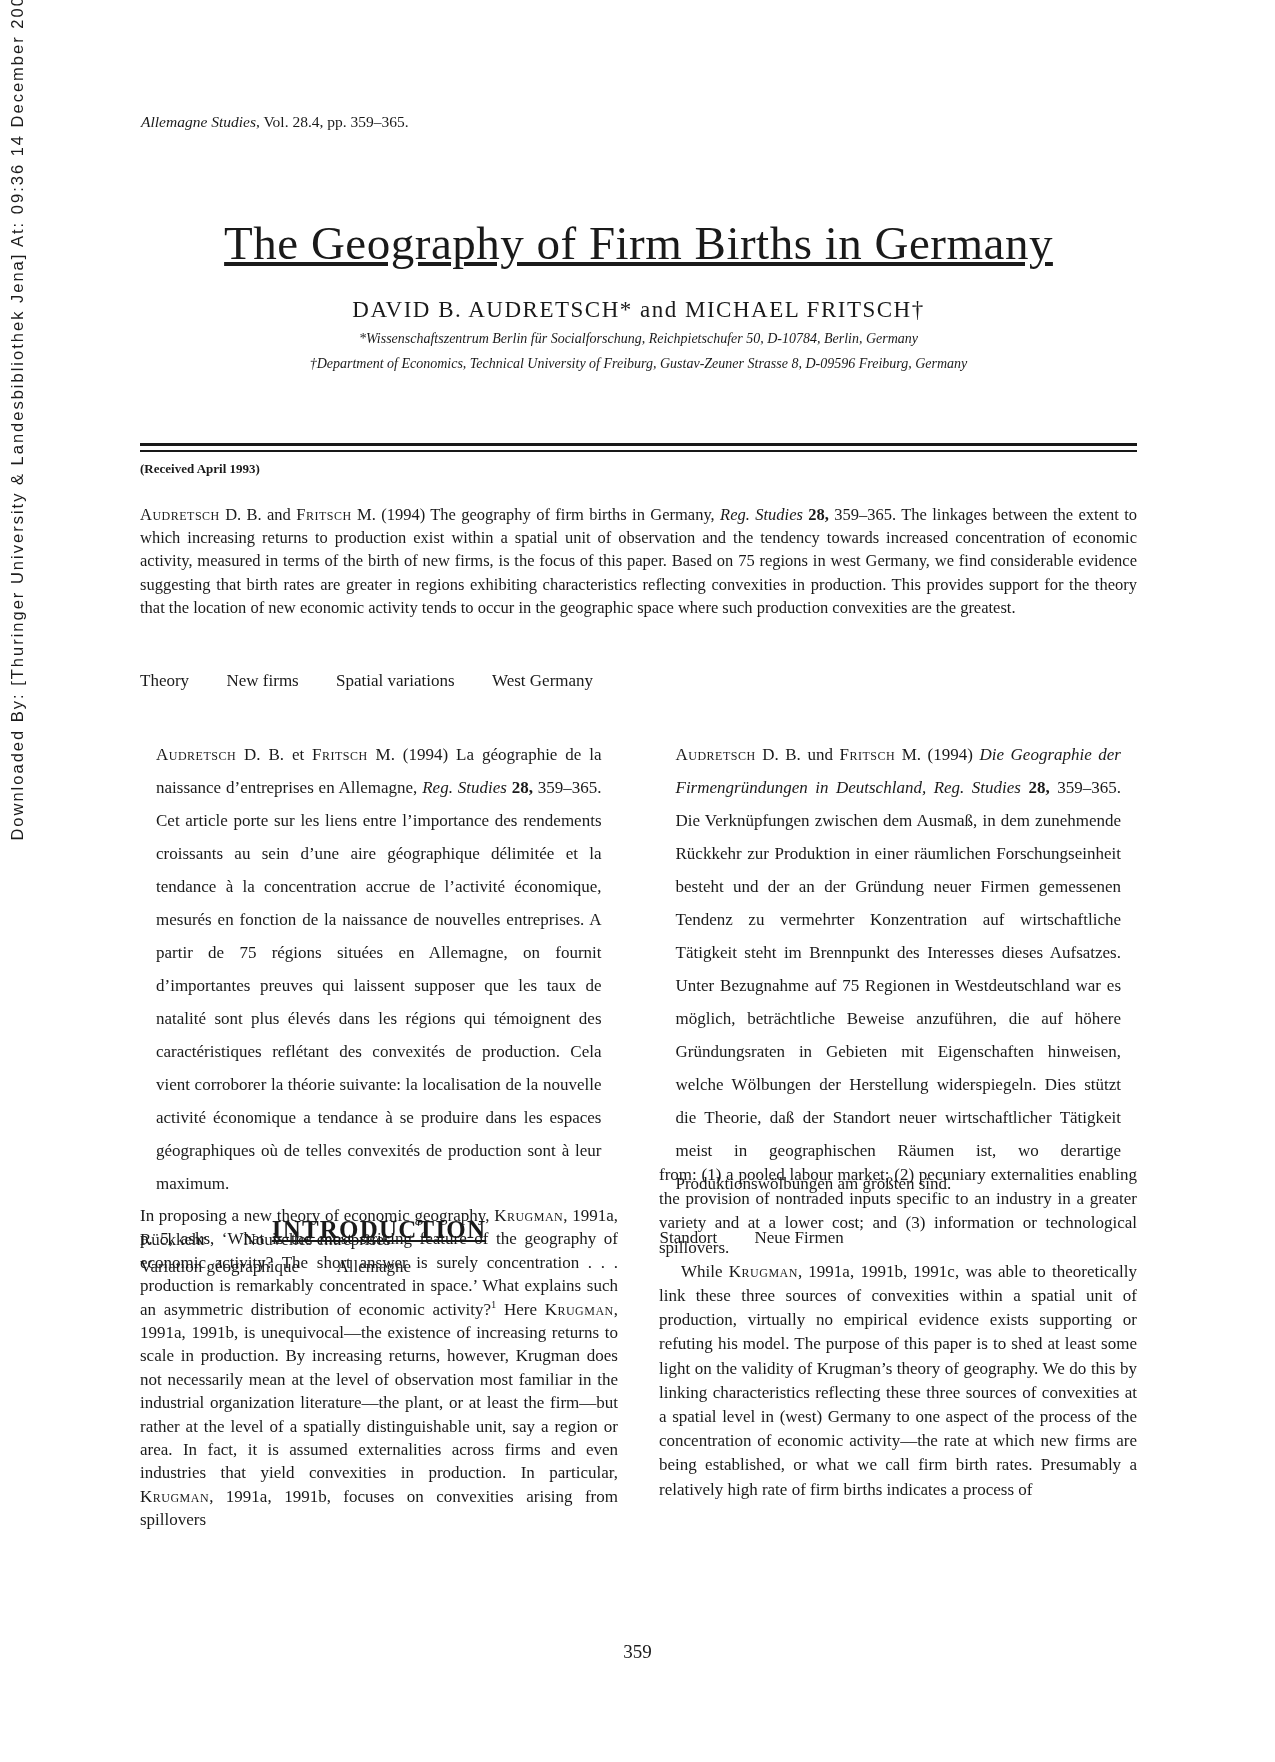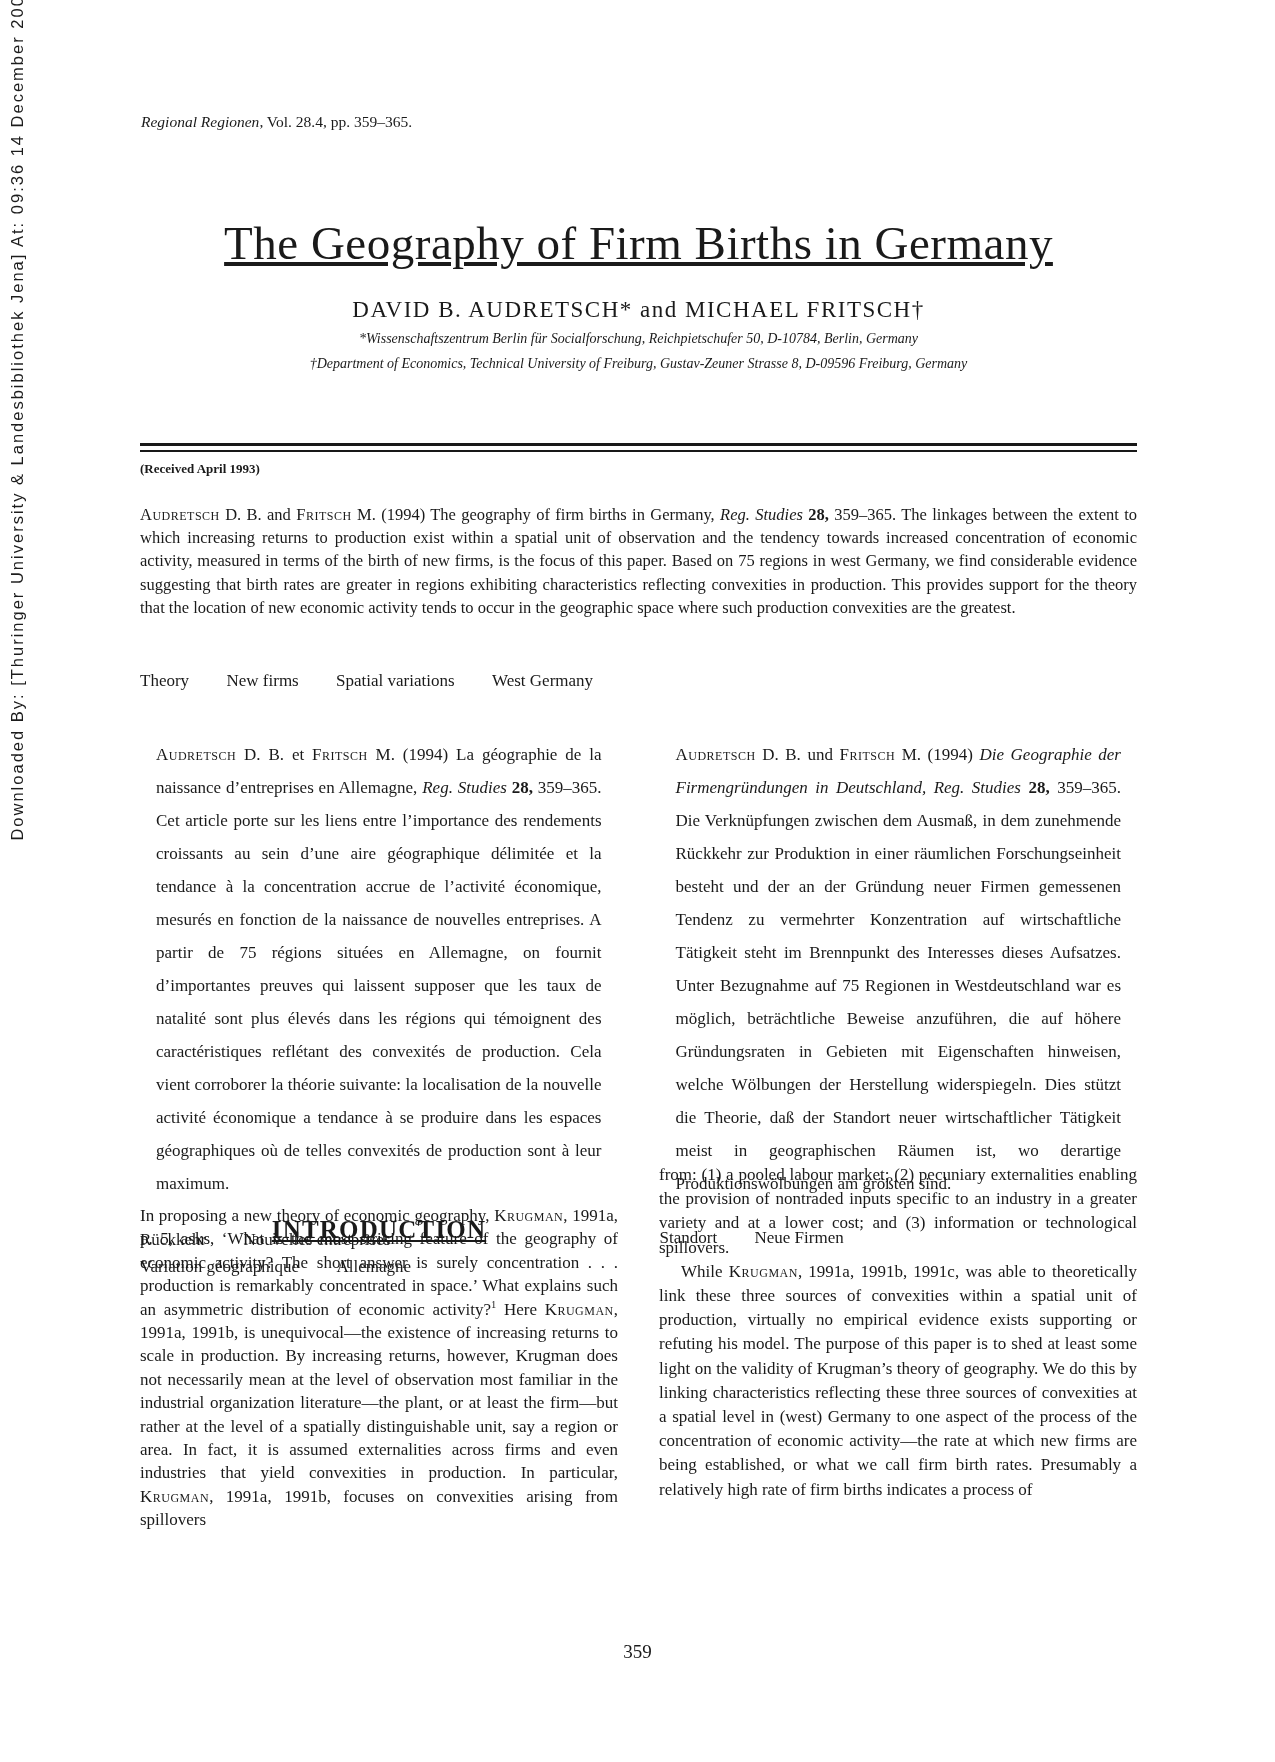--- a/index.html
+++ b/index.html
@@ -160,21 +160,21 @@
   .seg-sc { font-variant: small-caps; letter-spacing: 0.5px; }
   .seg-sup { vertical-align: super; font-size: 0.62em; line-height: 0; }
 </style>
 </head>
 <body>
 
 <div class="page">
 
   <div class="watermark">Downloaded By: [Thuringer University &amp; Landesbibliothek Jena] At: 09:36 14 December 2007</div>
 
-  <div class="journal-line"><span class="seg-i">Regional Regionen</span><span>, Vol. 28.4, pp. 359–365.</span></div>
+  <div class="journal-line"><span class="seg-i">Allemagne Studies</span><span>, Vol. 28.4, pp. 359–365.</span></div>
 
   <h1 class="title" style="margin:0;">The Geography of Firm Births in Germany</h1>
 
   <div class="authors">DAVID B. AUDRETSCH* and MICHAEL FRITSCH†</div>
 
   <div class="affil affil1">*Wissenschaftszentrum Berlin für Socialforschung, Reichpietschufer 50, D-10784, Berlin, Germany</div>
   <div class="affil affil2">†Department of Economics, Technical University of Freiburg, Gustav-Zeuner Strasse 8, D-09596 Freiburg, Germany</div>
 
   <div class="double-rule"></div>
 

